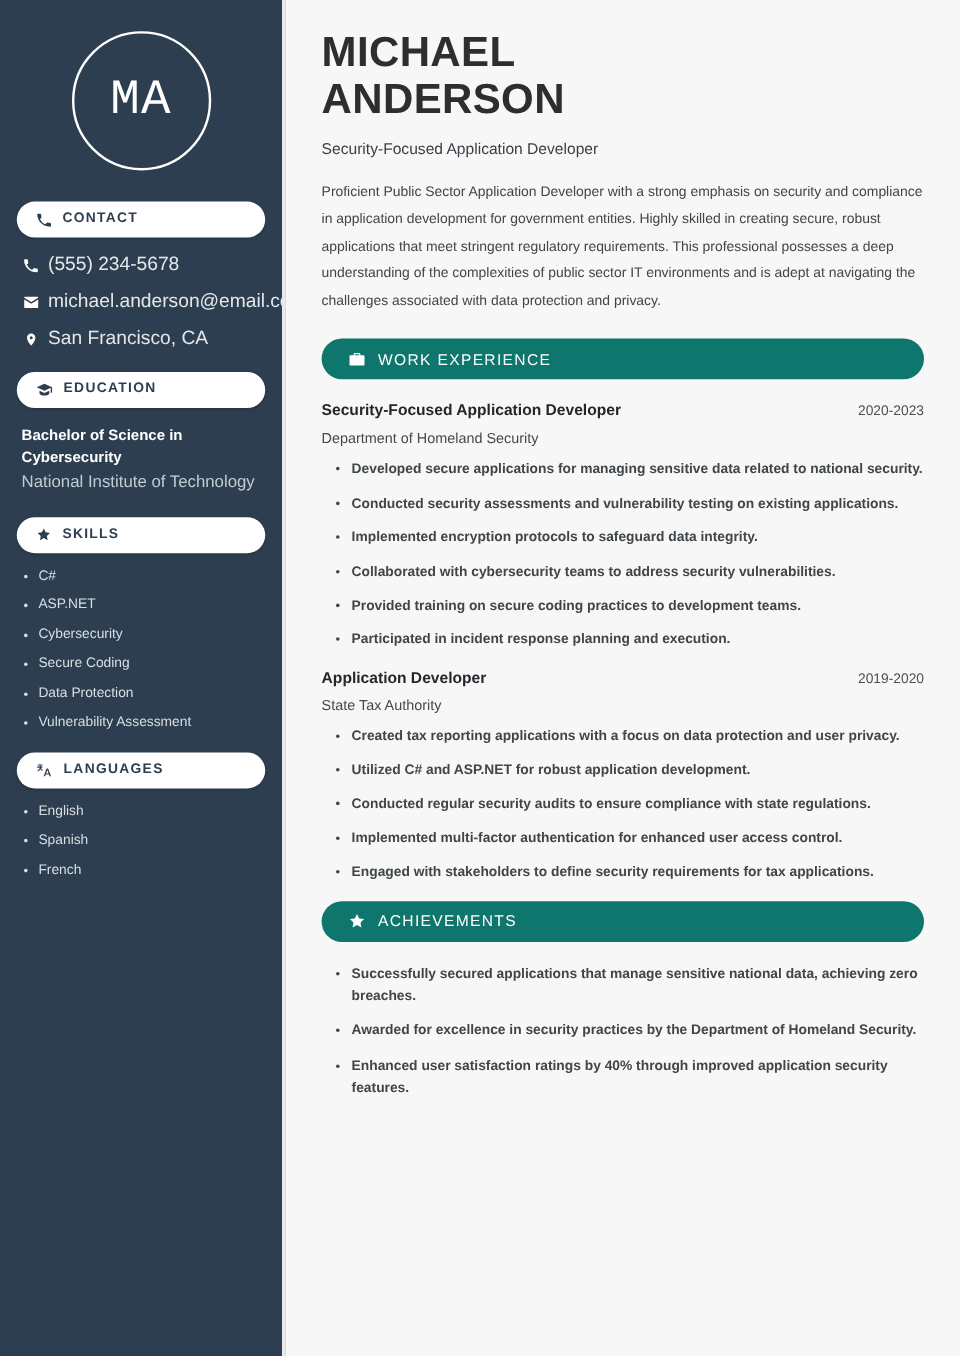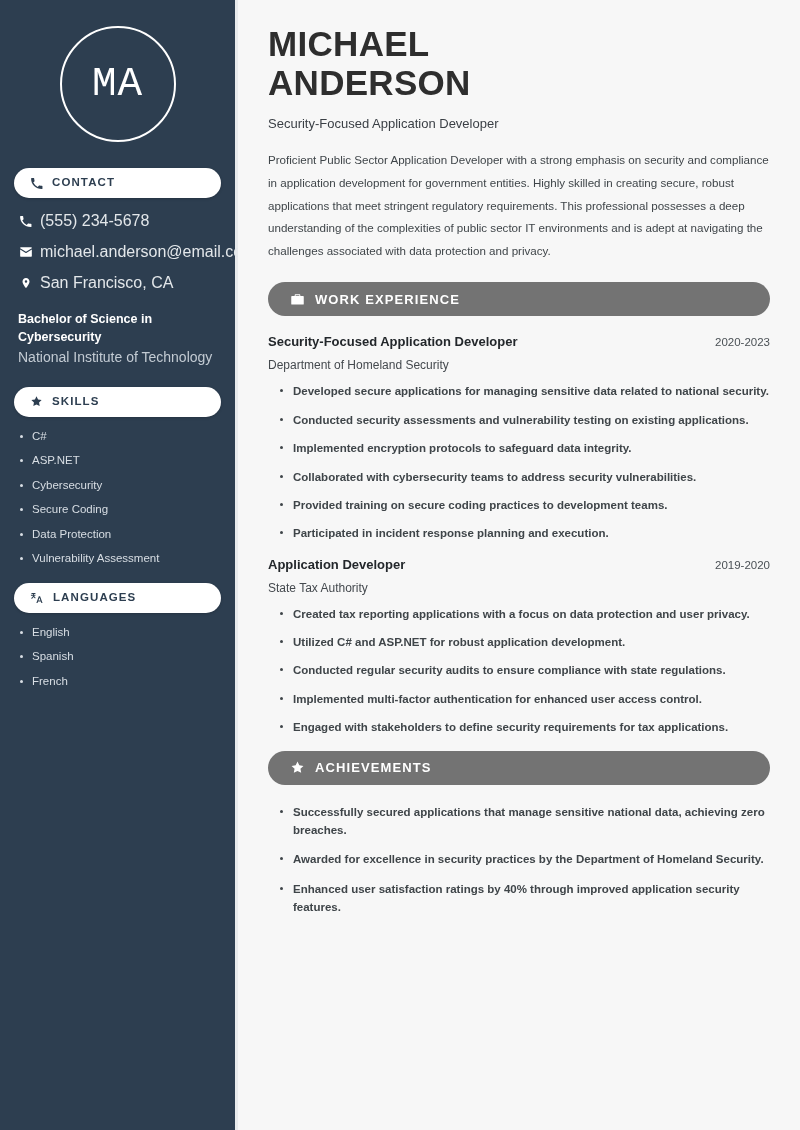--- a/index.html
+++ b/index.html
@@ -151,30 +151,30 @@
   .summary {
     font-size: 11.6px;
     color: #3f4549;
     line-height: 1.95;
     margin-bottom: 20px;
     max-width: 505px;
   }
 
   
   .bar {
-    background: #737373;
+    background: #0f766e;
     color: #ffffff;
     border-radius: 22px;
     height: 34px;
     display: flex;
     align-items: center;
     gap: 10px;
     padding: 0 22px;
     font-size: 13px;
-    font-weight: bold;
+    font-weight: normal;
     letter-spacing: 1.1px;
     margin-bottom: 18px;
   }
   .bar svg { display: block; flex: 0 0 auto; }
 
   .job { margin-bottom: 14px; }
   .job-head {
     display: flex;
     justify-content: space-between;
     align-items: baseline;
@@ -266,20 +266,28 @@
             <svg width="12" height="14" viewBox="0 0 24 24" fill="#ffffff">
               <path d="M12 2C8.1 2 5 5.1 5 9c0 5.2 6.3 12.4 6.6 12.7.2.2.6.2.8 0C12.7 21.4 19 14.2 19 9c0-3.9-3.1-7-7-7zm0 9.5A2.5 2.5 0 1 1 12 6.5a2.5 2.5 0 0 1 0 5z"></path>
             </svg>
           </span>
           <span>San Francisco, CA</span>
         </div>
       </div>
     </section>
 
     <section class="sidebar-section">
+      <div class="pill">
+        <span>
+          <svg width="14" height="14" viewBox="0 0 24 24" fill="#2d3e50">
+            <path d="M12 3 1 8l11 5 9-4.09V16h2V8L12 3zM5 13.18v3.82c0 1.66 3.13 3 7 3s7-1.34 7-3v-3.82l-7 3.18-7-3.18z"></path>
+          </svg>
+        </span>
+        <span class="pill-label">EDUCATION</span>
+      </div>
       <div class="edu-degree">Bachelor of Science in Cybersecurity</div>
       <div class="edu-school">National Institute of Technology</div>
     </section>
 
     <section class="sidebar-section">
       <div class="pill">
         <span>
           <svg width="13" height="13" viewBox="0 0 24 24" fill="#2d3e50">
             <path d="M12 2.5l2.9 6 6.6.9-4.8 4.6 1.2 6.5-5.9-3.1-5.9 3.1 1.2-6.5L2.5 9.4l6.6-.9 2.9-6z"></path>
           </svg>

